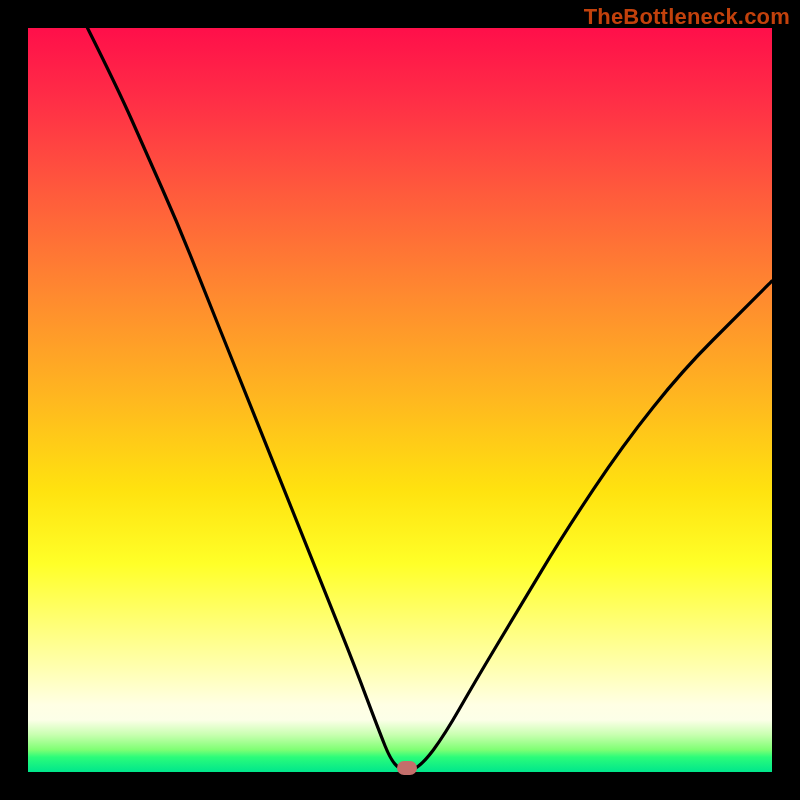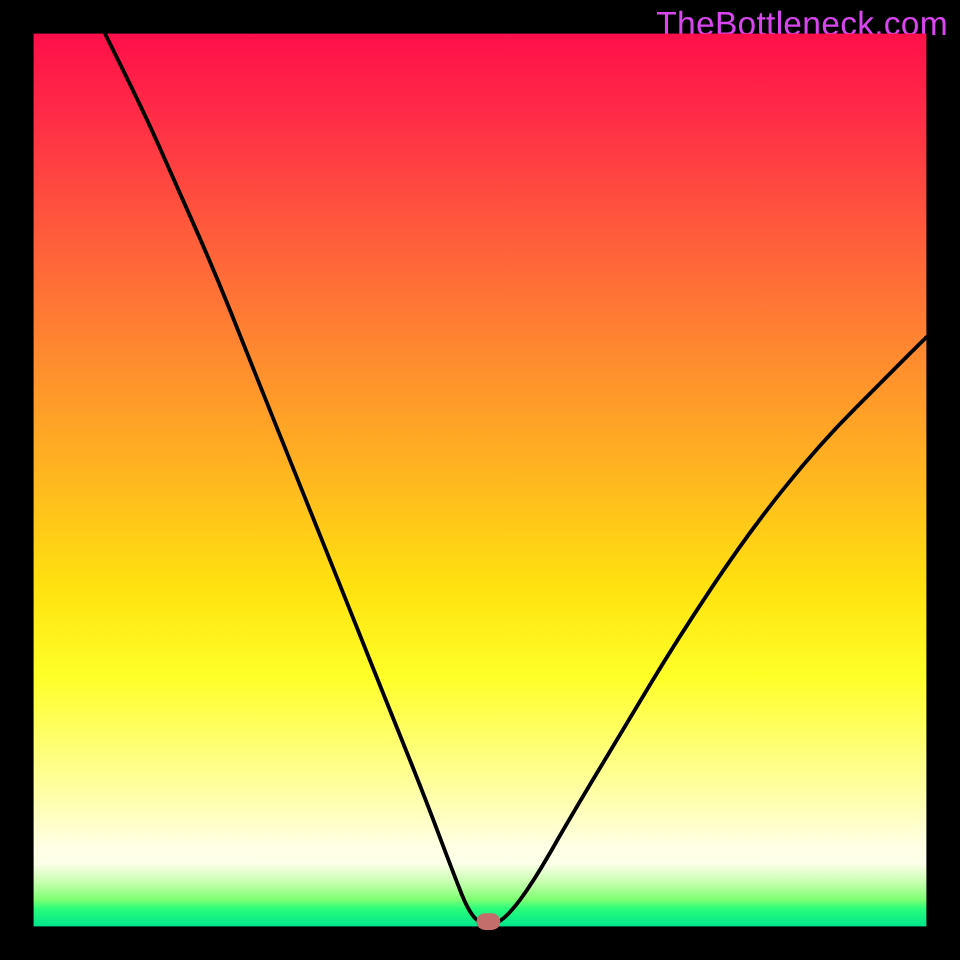--- a/index.html
+++ b/index.html
@@ -41,24 +41,25 @@
       #c8ffb0 95%,
       #7fff74 97%,
       #2bfc7a 98%,
       #00e68c 100%
     );
   }
   .watermark {
     position: absolute;
     top: 4px;
     right: 10px;
-    color: #d946ef;
-    font-size: 28px;
+    color: #c2410c;
+    font-size: 22px;
     letter-spacing: 0.2px;
     user-select: none;
+    font-weight: bold;
   }
   svg.curve {
     position: absolute;
     top: 0;
     left: 0;
     width: 744px;
     height: 744px;
     overflow: visible;
   }
   .marker {

